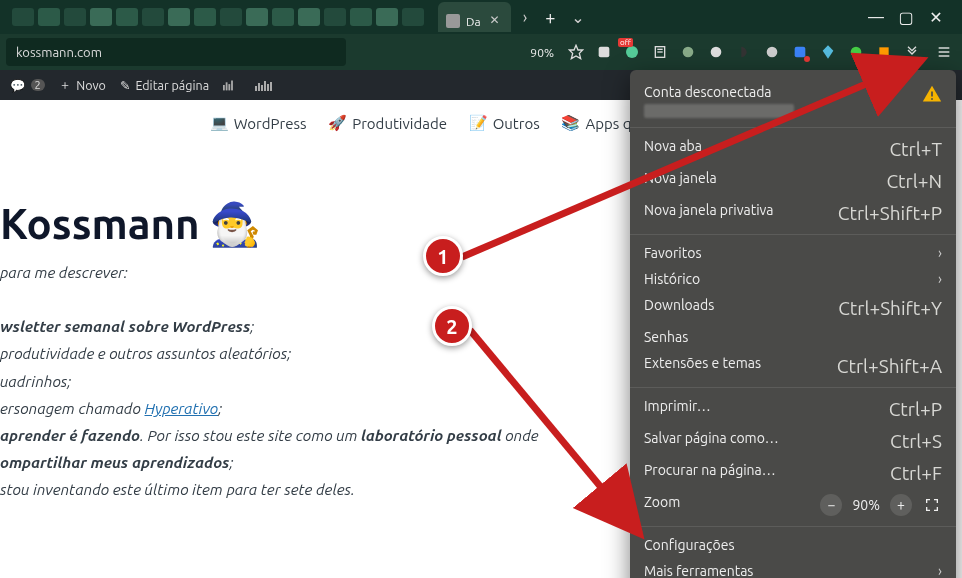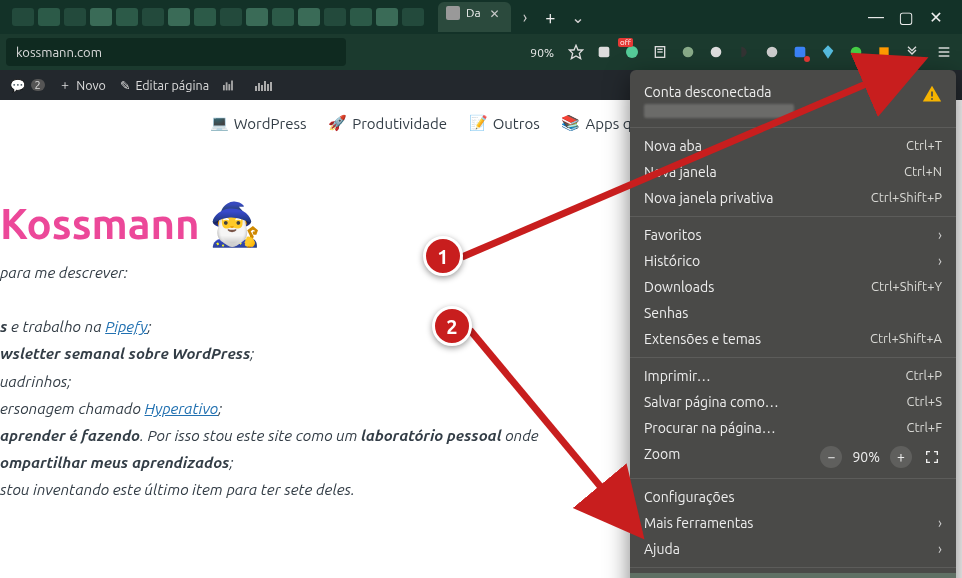--- a/index.html
+++ b/index.html
@@ -4,21 +4,21 @@
 <style>
 * { margin: 0; padding: 0; box-sizing: border-box; font-family: "Segoe UI", Ubuntu, Arial, sans-serif; }
 body { width: 962px; height: 578px; overflow: hidden; background: #1b3a2e; position: relative; }
 
 
 .titlebar { height: 34px; background: #133228; display: flex; align-items: center; padding: 0 4px; }
 .tab-strip { display: flex; align-items: center; height: 100%; flex: 1; gap: 4px; padding-left: 8px; }
 .tab-ghost { width: 22px; height: 18px; background: #234a3c; border-radius: 3px; }
 .tab-ghost.alt { background: #2c5a48; }
 .tab-ghost.alt2 { background: #3a6b57; }
-.active-tab { display: flex; align-items: flex-start; background: #2b4a3d; border-radius: 6px 6px 0 0; padding: 4px 8px; height: 30px; color: #eee; font-size: 12px; gap: 6px; margin-left: 10px;}
+.active-tab { display: flex; align-items: flex-end; background: #2b4a3d; border-radius: 6px 6px 0 0; padding: 4px 8px; height: 30px; color: #eee; font-size: 12px; gap: 6px; margin-left: 10px;}
 .active-tab .favicon { width: 14px; height: 14px; background: #999; border-radius: 2px; }
 .tab-close { width: 16px; height: 16px; display: flex; align-items: center; justify-content: center; cursor: pointer; color: #ccc; }
 .titlebar-ctrls { display: flex; align-items: center; gap: 14px; padding: 0 14px; color: #eee; }
 .titlebar-ctrls .wc { width: 16px; height: 16px; display:flex;align-items:center;justify-content:center;cursor:pointer;}
 
 
 .toolbar { height: 36px; background: #1b3a2e; display: flex; align-items: center; padding: 0 6px; color: #eee; font-size: 13px; gap: 4px; }
 .urlbar { background: #0f2a20; height: 28px; border-radius: 4px; flex: 0 0 340px; display: flex; align-items: center; padding: 0 10px; color: #ddd; font-size: 13px; }
 .spacer { flex:1; }
 .zoom { font-size: 12px; color: #eee; margin-right: 6px; }
@@ -29,37 +29,37 @@
 
 
 .wpbar { height: 30px; background: #23282d; display: flex; align-items: center; padding: 0 10px; color: #ddd; font-size: 12.5px; gap: 14px; }
 .wpbar .item { display:flex; align-items:center; gap:5px; cursor:pointer;}
 .wpbar .count { background:#555; border-radius:10px; padding:0 4px; font-size:11px;}
 
 
 .page { background: #fff; height: calc(578px - 34px - 36px - 30px); position: relative; overflow: hidden; color: #333d46; }
 .navlinks { display:flex; gap: 22px; padding: 14px 0 14px 210px; font-size: 15px; align-items:center;}
 .navlinks .nl { display:flex; align-items:center; gap:5px; cursor:pointer; color:#333d46; }
-.page h1 { font-size: 42px; font-weight: 700; padding: 54px 0 10px 0; color: #ec4899; }
+.page h1 { font-size: 42px; font-weight: 700; padding: 54px 0 10px 0; color: #0f172a; }
 .page .body { padding: 0 0 0 0; font-size: 15.5px; line-height: 1.75; color:#333d46;font-style:italic;}
 .page a { color:#2271b1; text-decoration: underline; }
 .side-img { position:absolute; right: 20px; top: 130px; width: 200px; height: 320px; background: linear-gradient(135deg,#b09078 0,#b09078 6px,#8a6b55 6px,#8a6b55 12px) 0 0/24px 24px, #a0826a; }
 .side-img::before { content:""; position:absolute; inset:0; background: repeating-linear-gradient(0deg, rgba(0,0,0,.15) 0 2px, transparent 2px 22px), repeating-linear-gradient(90deg, rgba(0,0,0,.15) 0 2px, transparent 2px 44px);}
 .b { font-weight: 700; }
 
 
 .menu { position: absolute; right: 6px; top: 70px; width: 326px; background: #4a4a48; color: #eee; border-radius: 6px; box-shadow: 0 8px 24px rgba(0,0,0,.5); padding: 6px 0; font-size: 14px; z-index: 50; }
 .menu .hdr { padding: 8px 14px 4px 14px; display:flex; justify-content: space-between; align-items: flex-start; gap: 30px;}
 .menu .hdr .acc { display:flex; flex-direction:column; gap:4px;}
 .menu .redact { width: 150px; height: 14px; background: #6b6b69; filter: blur(1px); border-radius:2px;}
 .warn { width: 20px; height:20px; }
 .menu hr { border: none; border-top: 1px solid #5c5c5a; margin: 5px 0; }
 .menu .row { display: flex; justify-content: space-between; align-items: flex-start; padding: 5px 14px; cursor: pointer; min-height: 26px;}
 .menu .row.hl { background: #5f7064; }
-.menu .sc { color: #d8d8d4; font-size: 13px; }
+.menu .sc { color: #d8d8d4; font-size: 19px; }
 .menu .chev { color: #ccc; }
 .menu .zoomrow .zctrl { display:flex; align-items:center; gap: 10px;}
 .menu .zbtn { width: 22px; height:22px; border-radius:11px; background:#5f5f5d; display:flex;align-items:center;justify-content:center; cursor:pointer;}
 .menu .full { width:20px; height:20px; display:flex; align-items:center; justify-content:center;}
 
 
 .anno { position:absolute; z-index: 100; pointer-events:none;}
 .circle { width: 40px; height: 40px; border-radius: 50%; background: #c81e1e; border: 3px solid #fff; display:flex;align-items:center;justify-content:center; color:#fff; font-weight:700; font-size:20px; box-shadow: 0 2px 6px rgba(0,0,0,.4);}
 svg.arrow { position:absolute; z-index:99; pointer-events:none; overflow:visible;}
 </style>
@@ -221,22 +221,22 @@
     <span class="nl">🚀 <span>Produtividade</span></span>
     <span class="nl">📝 <span>Outros</span></span>
     <span class="nl">📚 <span>Apps que</span></span>
   </div>
 
   <h1>Kossmann 🧙‍♂️</h1>
 
   <div class="body">
     <p> para me descrever:</p>
     <br>
-    <p><span class="b">s</span><span> e trabalho na </span><a href="#">Pipefy</a><span>;</span></p>
     <p><span class="b">wsletter semanal sobre WordPress</span><span>;</span></p>
+    <p> produtividade e outros assuntos aleatórios;</p>
     <p>uadrinhos;</p>
     <p><span>ersonagem chamado </span><a href="#">Hyperativo</a><span>;</span></p>
     <p><span class="b">aprender é fazendo</span><span>. Por isso stou este site como um </span><span class="b">laboratório pessoal</span><span> onde</span></p>
     <p><span class="b">ompartilhar meus aprendizados</span><span>;</span></p>
     <p>stou inventando este último item para ter sete deles.</p>
   </div>
 
   <div class="side-img"></div>
 </div>
 

